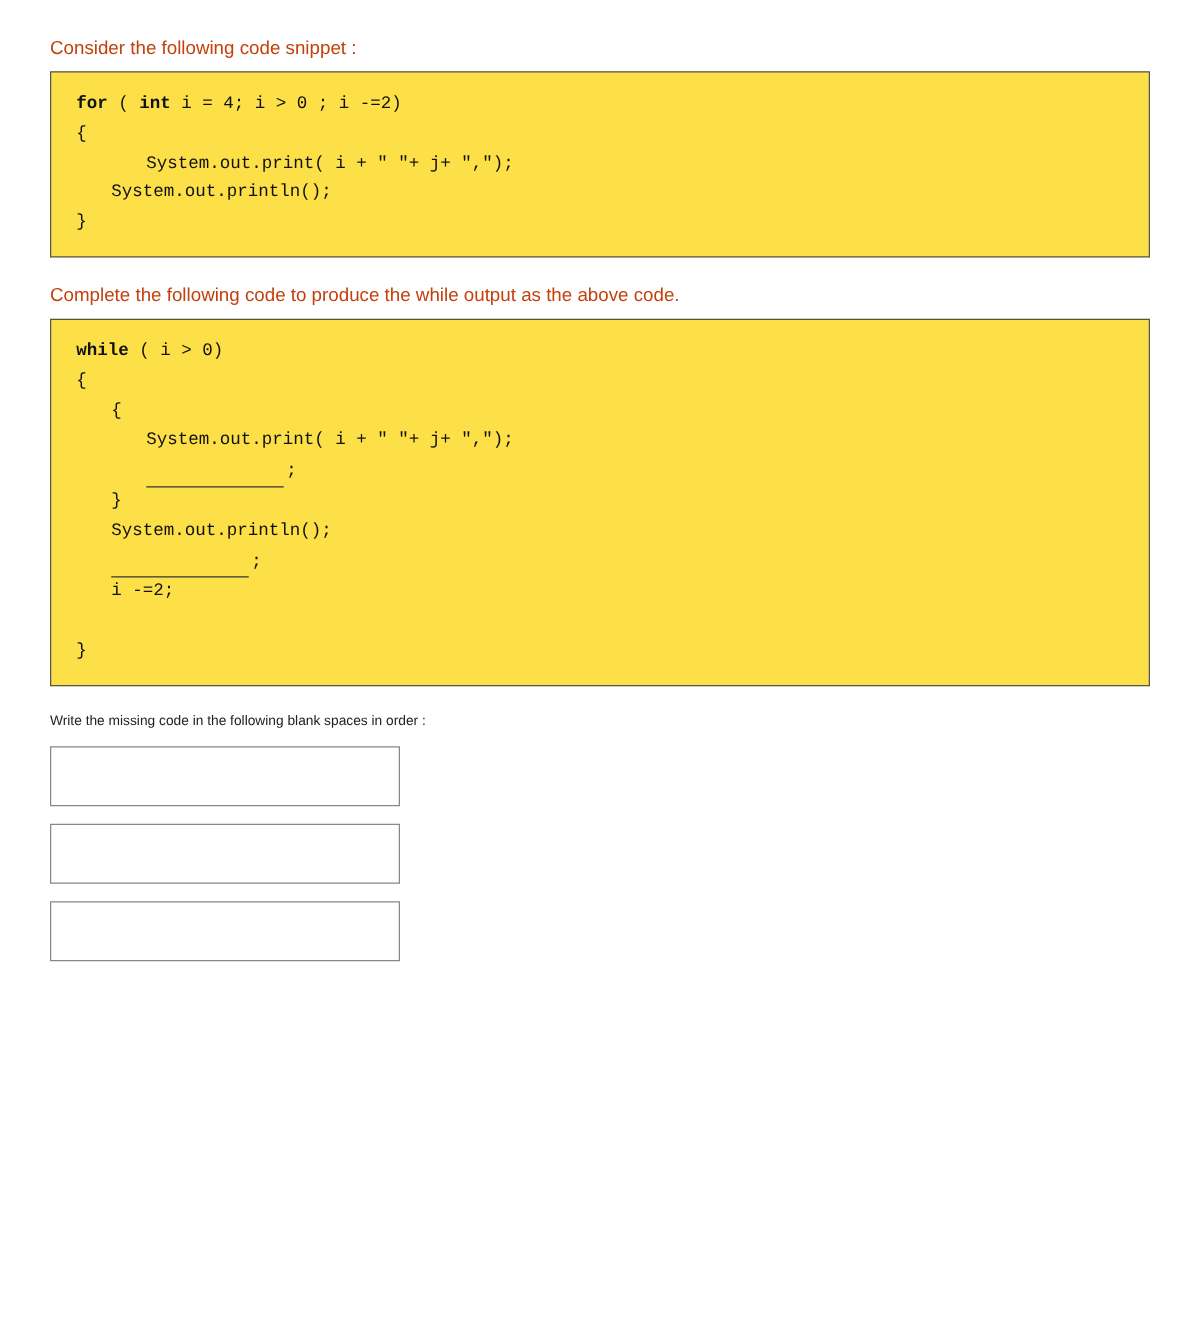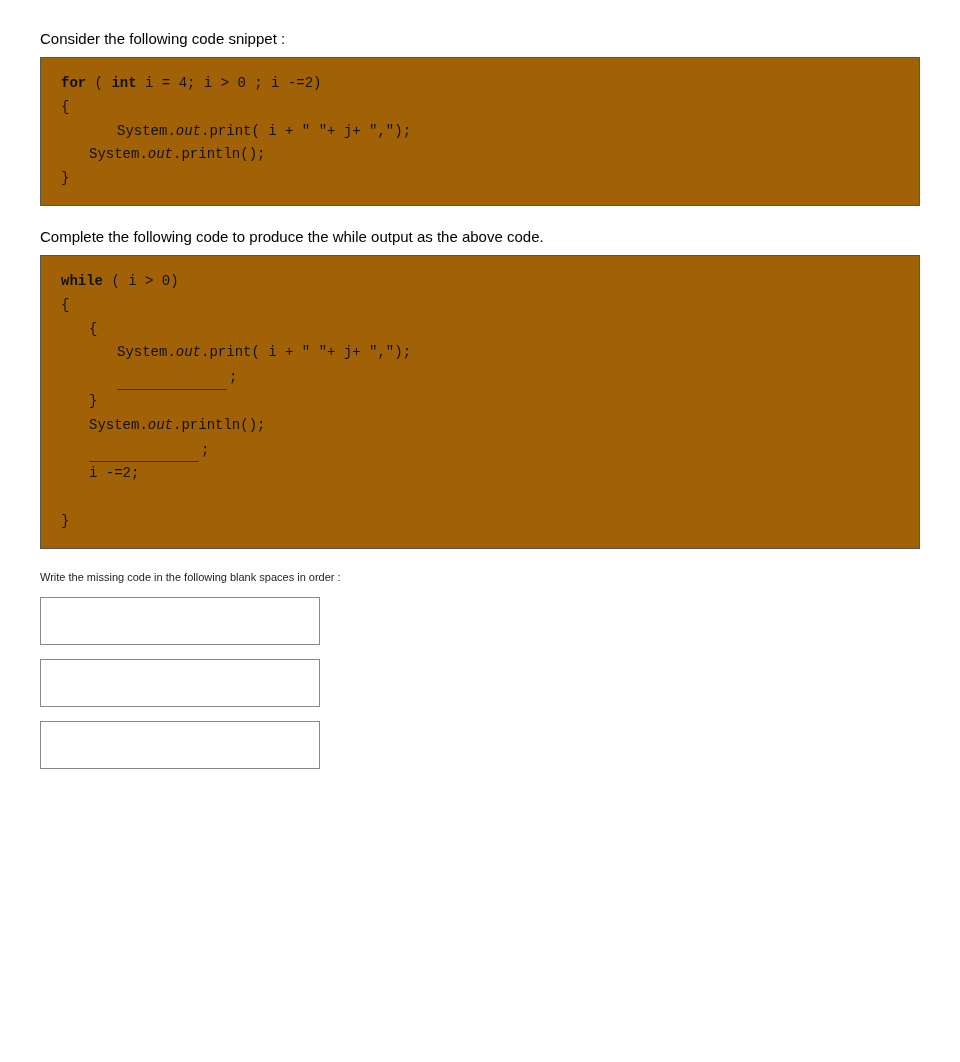--- a/index.html
+++ b/index.html
@@ -20,44 +20,43 @@
 
     .question-title {
       font-weight: bold;
       font-size: 16px;
       margin-bottom: 16px;
     }
 
     .section-label {
       font-size: 15px;
       margin-bottom: 10px;
-      color: #000000;
+      color: #c2410c;
     }
 
     .code-box {
       border: 1.5px solid #555;
       padding: 14px 20px;
       margin-bottom: 22px;
-      background: #a16207;
+      background: #fde047;
       font-family: 'Courier New', Courier, monospace;
       font-size: 14px;
       line-height: 1.7;
       color: #111;
     }
 
     .code-line {
       white-space: pre;
     }
 
     .bold-code {
       font-weight: bold;
     }
 
     .italic-code {
-      font-style: italic;
     }
 
     .blank-line {
       display: inline-block;
       border-bottom: 1.5px solid #333;
       width: 110px;
       vertical-align: bottom;
       margin-right: 2px;
     }
 

